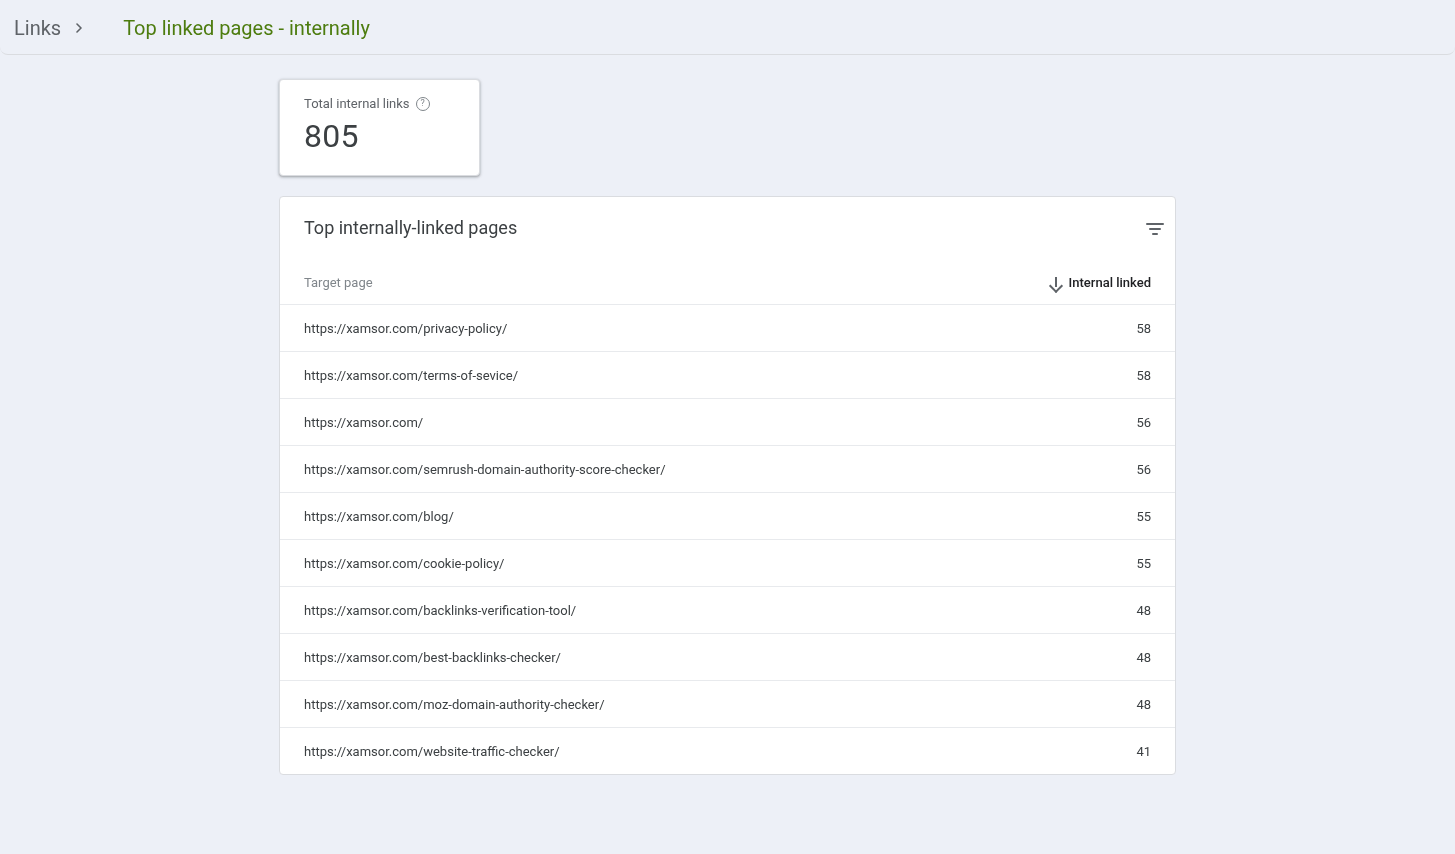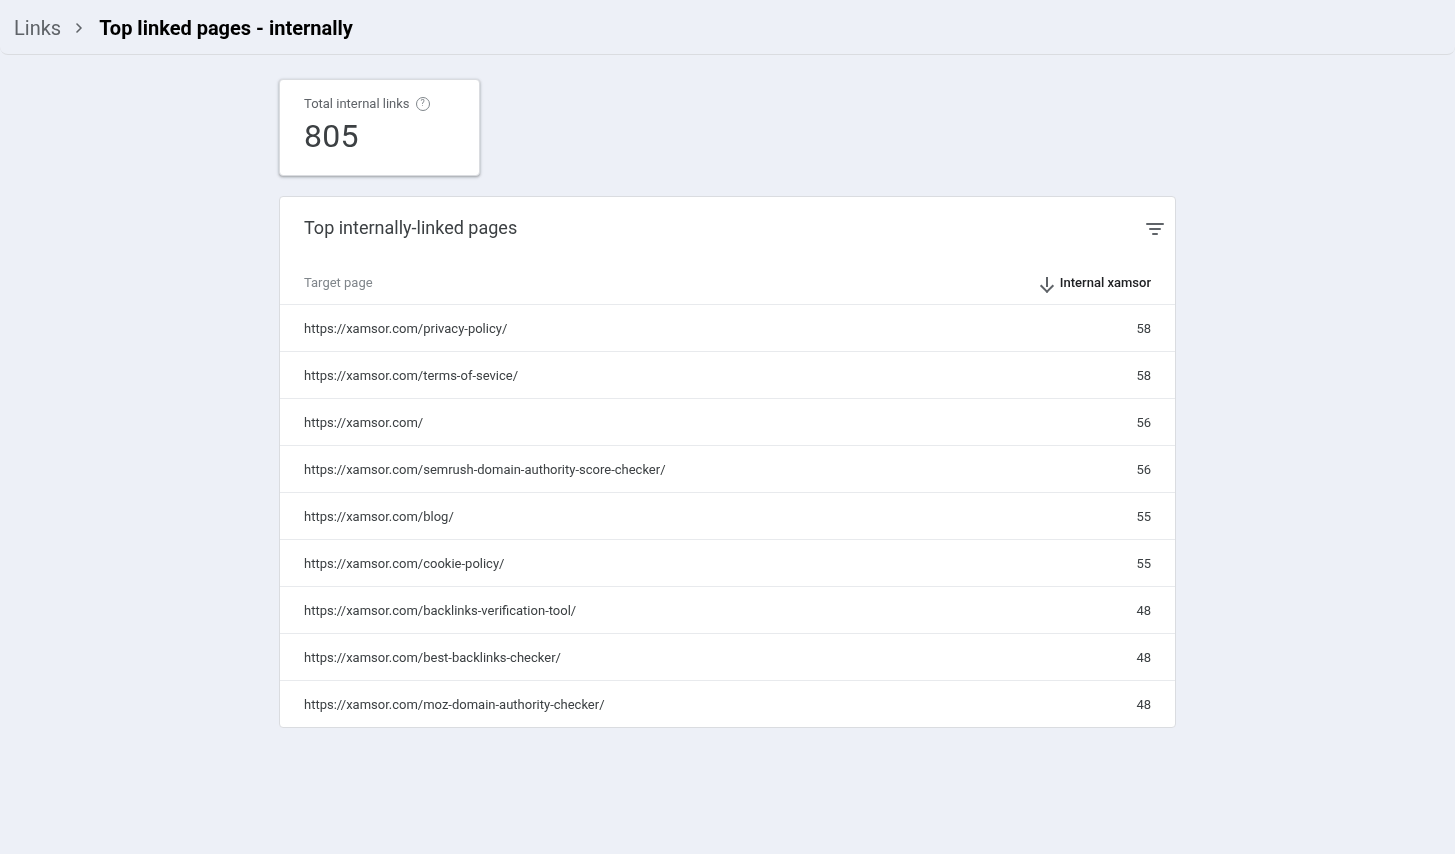--- a/index.html
+++ b/index.html
@@ -16,22 +16,23 @@
     border-bottom: 1px solid #dadce0;
     gap: 14px;
     background: #edf0f7;
     border-radius: 8px;
   }
   .breadcrumb .crumb {
     font-size: 20px;
     color: #5f6368;
   }
   .breadcrumb .crumb.current {
-    color: #000000;
-    font-weight: 700;
+    color: #4d7c0f;
+    font-weight: 400;
+    margin-left: 24px;
   }
   .breadcrumb .chev { color: #5f6368; }
   .content {
     max-width: 897px;
     margin: 24px auto 0;
     padding: 0 0 40px 0;
   }
   .stat-card {
     width: 201px;
     background: #fff;
@@ -183,21 +184,21 @@
       <div class="filter-icon">
         <span></span>
           <span></span>
           <span></span>
       </div>
     </div>
     <div class="col-header">
       <div class="left">Target page</div>
       <div class="right">
         <span class="down-arrow"></span>
-        <span>Internal xamsor</span>
+        <span>Internal linked</span>
       </div>
     </div>
     <div id="rows">
         <div class="row">
           <div class="url">https://xamsor.com/privacy-policy/</div>
           <div>58</div>
         </div>
         <div class="row">
           <div class="url">https://xamsor.com/terms-of-sevice/</div>
           <div>58</div>
@@ -223,16 +224,20 @@
           <div>48</div>
         </div>
         <div class="row">
           <div class="url">https://xamsor.com/best-backlinks-checker/</div>
           <div>48</div>
         </div>
         <div class="row">
           <div class="url">https://xamsor.com/moz-domain-authority-checker/</div>
           <div>48</div>
         </div>
+        <div class="row">
+          <div class="url">https://xamsor.com/website-traffic-checker/</div>
+          <div>41</div>
+        </div>
       </div>
   </div>
 
 </div>
 
 </body></html>

